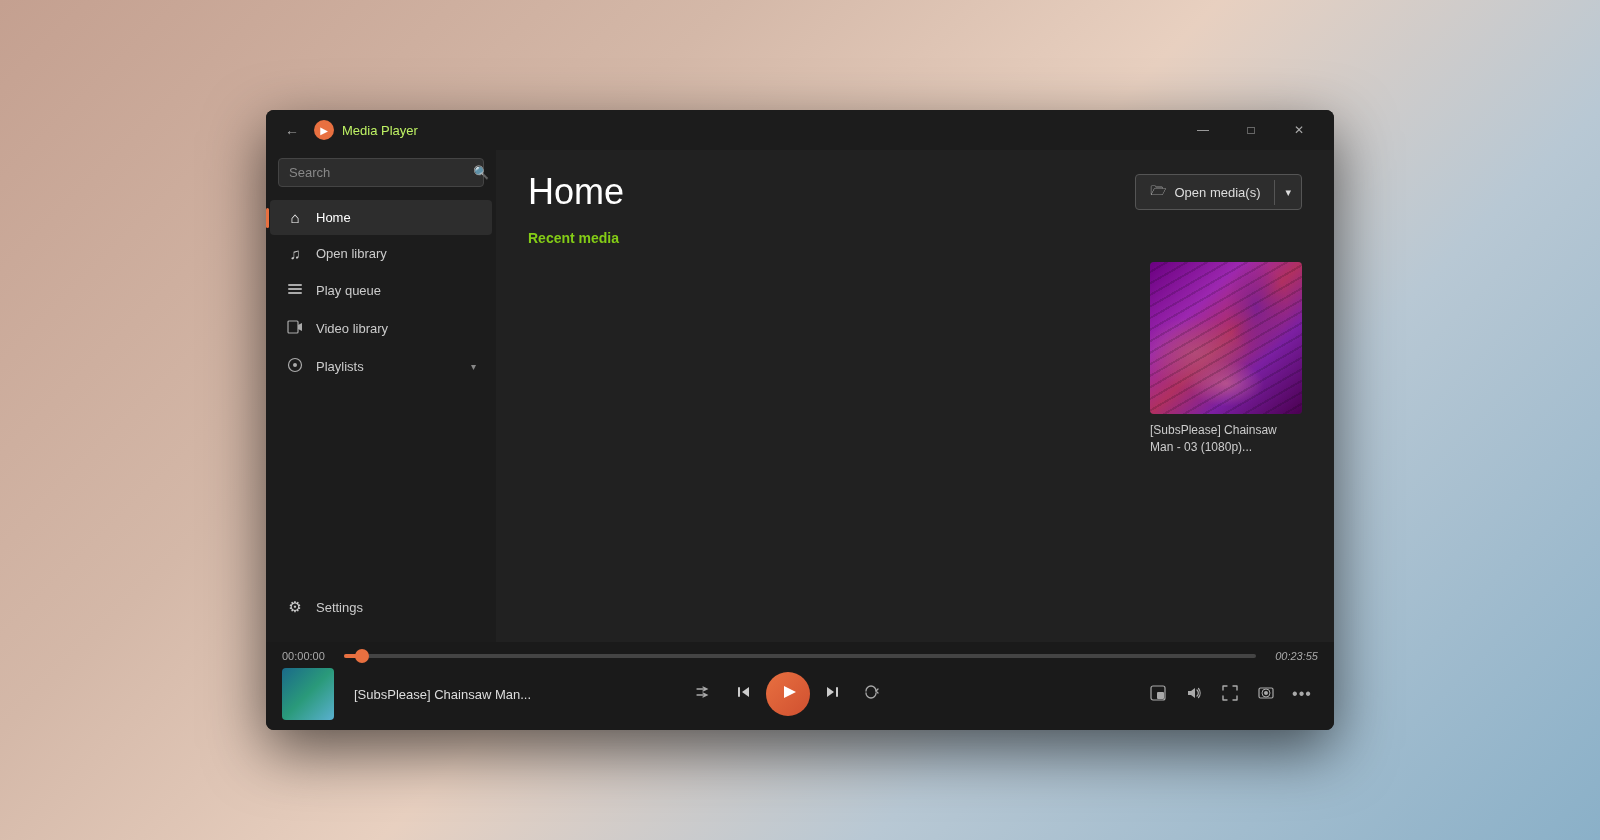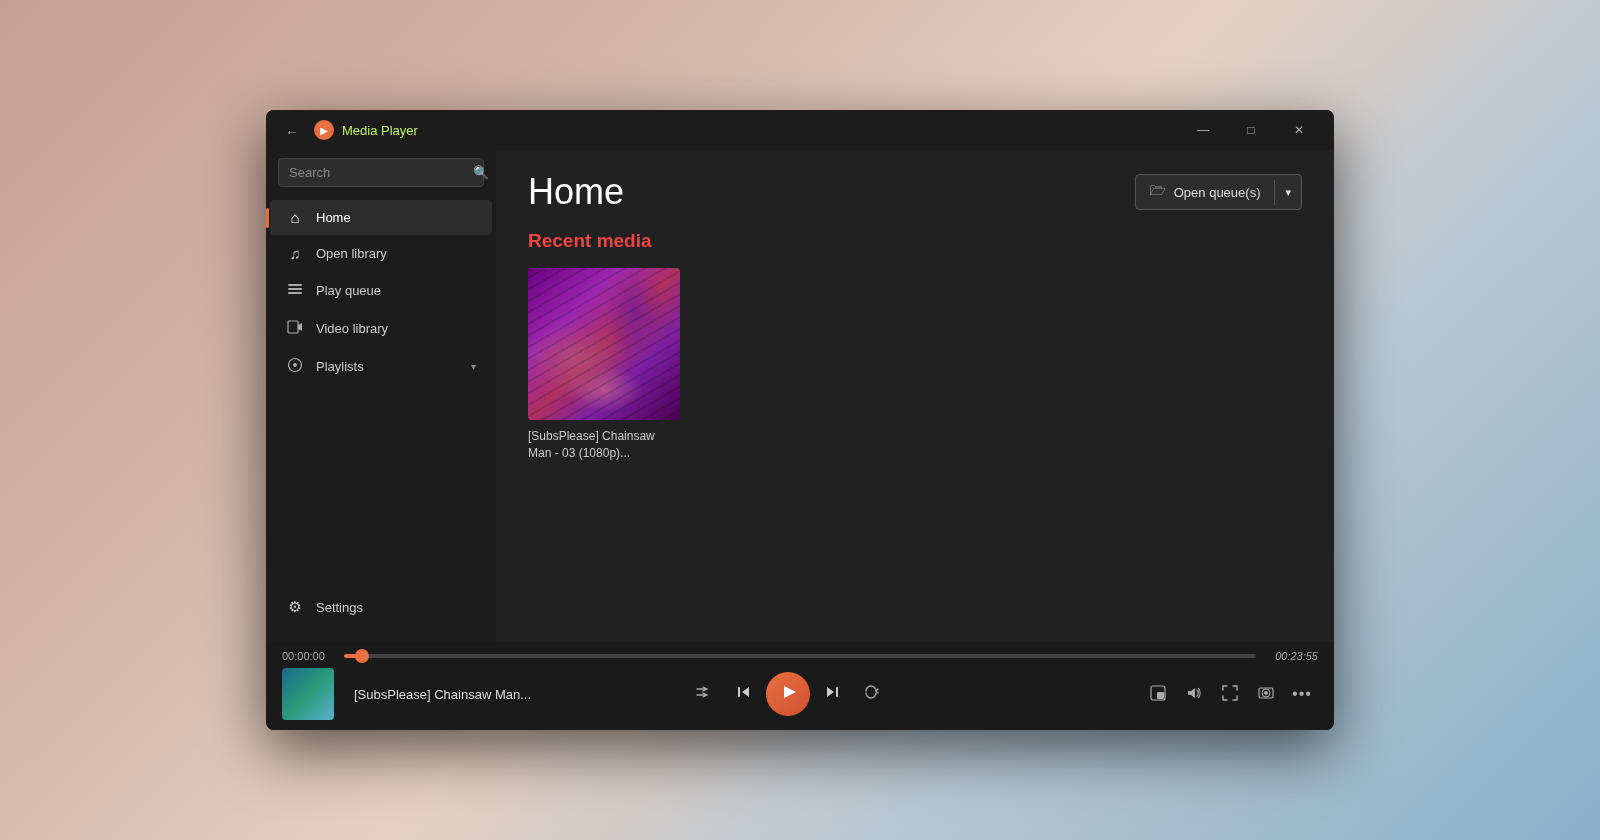--- a/index.html
+++ b/index.html
@@ -217,29 +217,30 @@
       cursor: pointer;
       border: none;
       background: transparent;
       border-left: 1px solid #555;
       font-size: 11px;
       display: flex;
       align-items: center;
     }
 
     .section-title {
-      color: #ef4444;
-      font-size: 19px;
+      color: #84cc16;
+      font-size: 14px;
       font-weight: 600;
       margin-bottom: 16px;
     }
     .media-grid {
       display: flex;
       gap: 16px;
       flex-wrap: wrap;
+      justify-content: flex-end;
     }
     .media-item {
       width: 152px;
       cursor: pointer;
     }
     .media-thumbnail {
       width: 152px;
       height: 152px;
       border-radius: 4px;
       overflow: hidden;
@@ -489,21 +490,21 @@
         </div>
       </div>
     </div>
 
     <div class="content">
       <div class="content-header">
         <h1 class="page-title">Home</h1>
         <div class="open-files-btn">
           <button class="open-files-main">
             <span>🗁</span>
-            <span>Open queue(s)</span>
+            <span>Open media(s)</span>
           </button>
           <button class="open-files-dropdown">
             <span>▾</span>
           </button>
         </div>
       </div>
 
       <div class="section-title">Recent media</div>
 
       <div class="media-grid">

